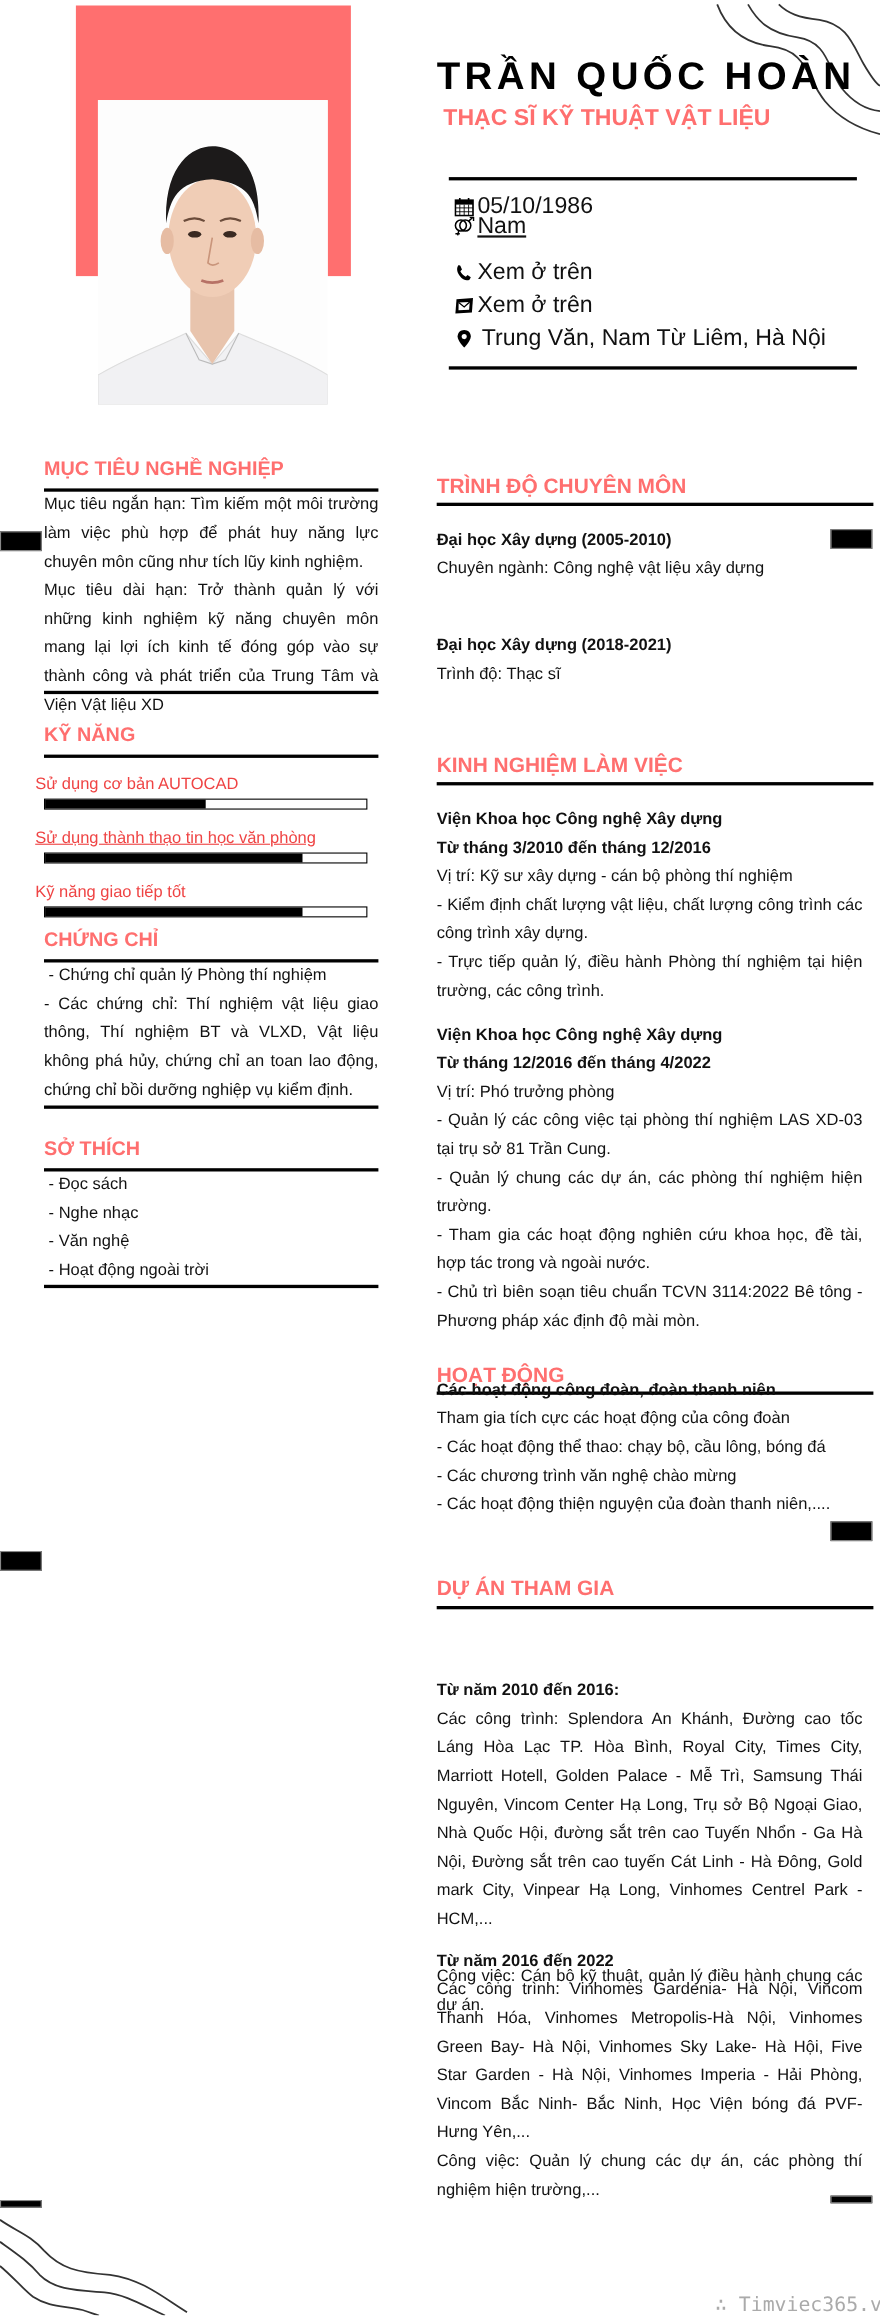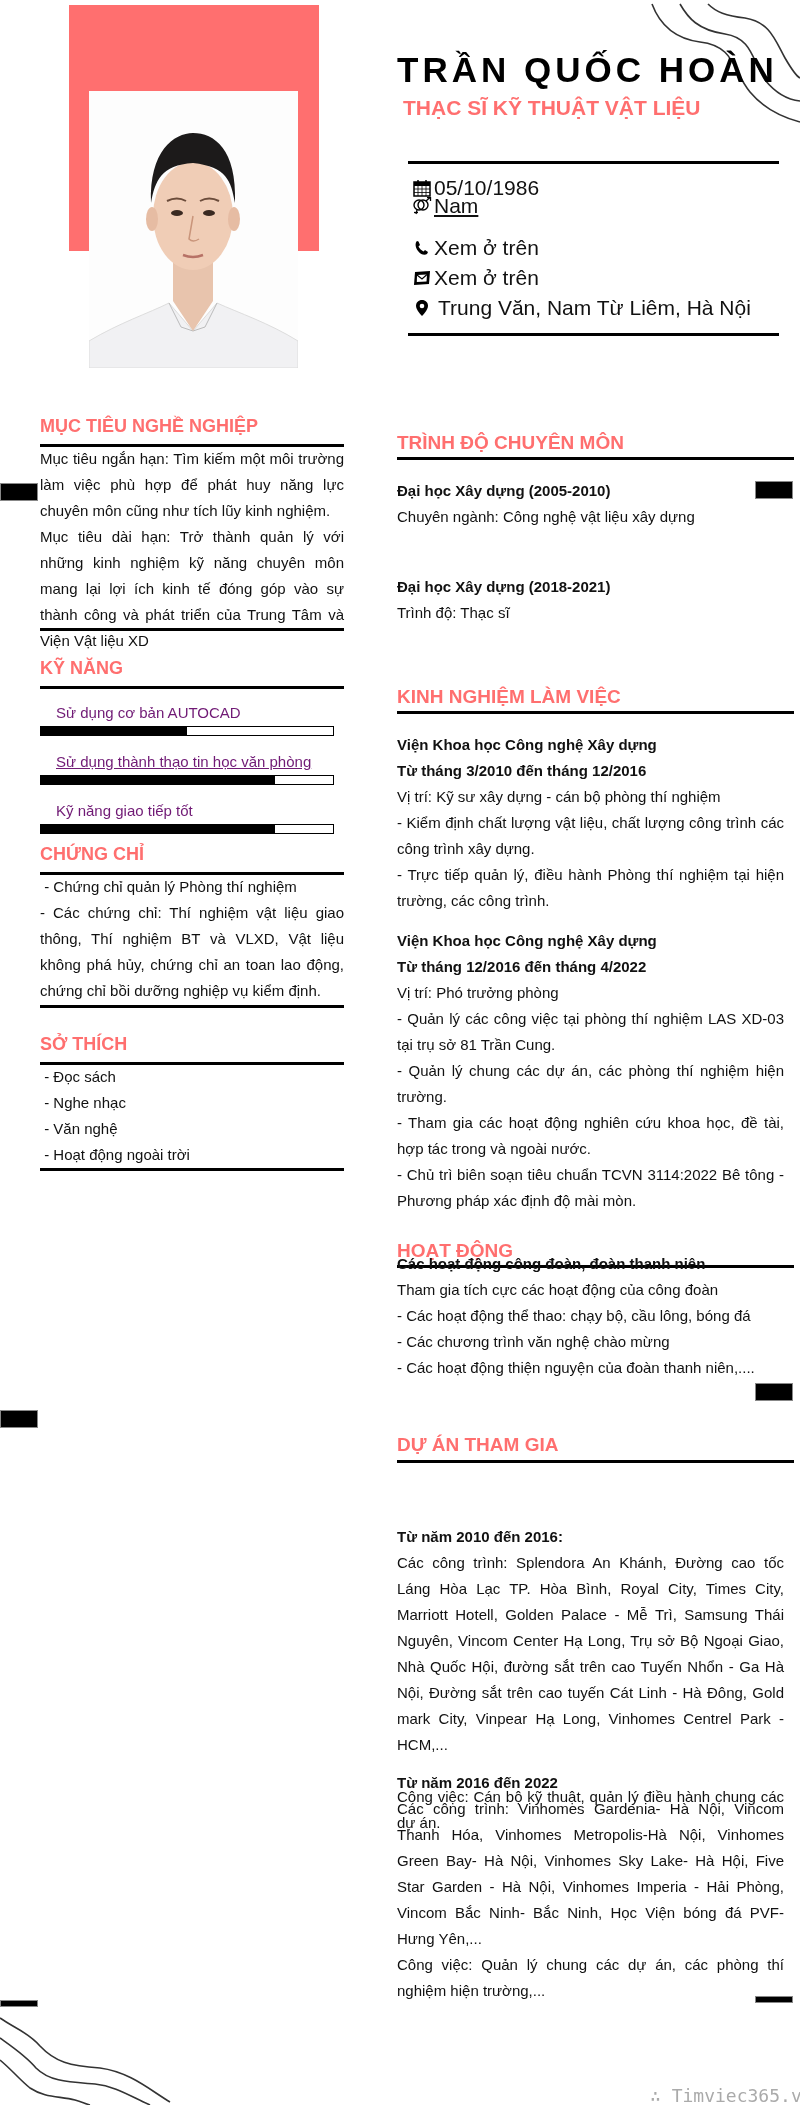--- a/index.html
+++ b/index.html
@@ -28,21 +28,21 @@
   .rule { position: absolute; height: 3px; background: #000; }
   .txt { position: absolute; font-size: 15px; line-height: 26px; color: #111; text-align: justify; }
   .txt p { margin: 0; }
   .bold { font-weight: bold; color: #111; }
 
   
   .lc { left: 40px; width: 304px; }
   
   .rc { left: 397px; width: 387px; }
 
-  .skill-label { position: absolute; left: 56px; font-size: 15px; color: #701a75; white-space: nowrap; text-align: center; }
+  .skill-label { position: absolute; left: 32px; font-size: 15px; color: #ef4444; white-space: nowrap; text-align: center; }
   .skill-bar { position: absolute; left: 40px; width: 294px; height: 10px; border: 1px solid #000; background: #fff; }
   .skill-fill { height: 100%; background: #000; }
 
   .watermark { position: absolute; left: 650px; top: 2085px; font-family: "DejaVu Sans Mono", monospace; font-size: 18px; color: #aaa; white-space: nowrap; }
 </style>
 </head>
 <body>
 
 <svg class="deco-tr" viewBox="0 0 160 130" fill="none" stroke="#333" stroke-width="1.6">
   <path d="M12 4 C 18 20, 30 38, 60 42 C 95 46, 92 70, 110 92 C 125 110, 145 118, 160 122"></path>

